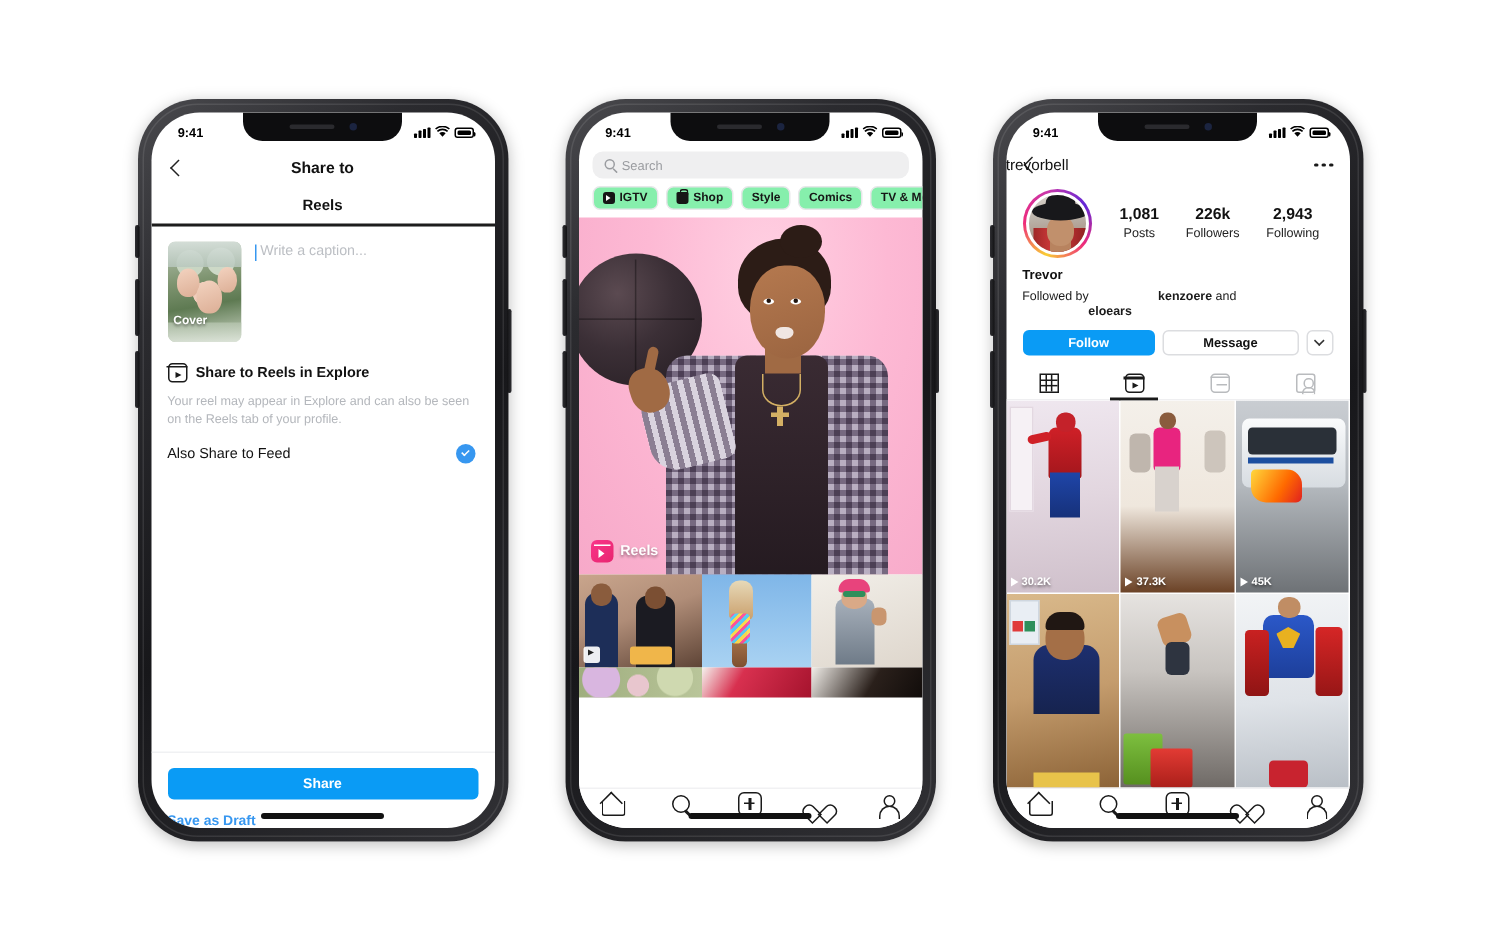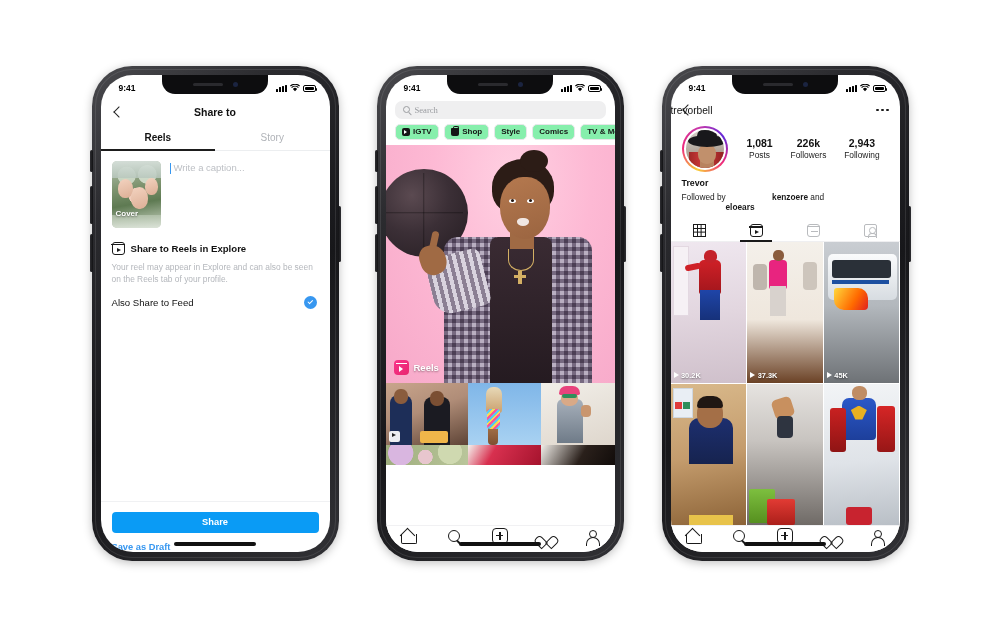--- a/index.html
+++ b/index.html
@@ -160,21 +160,21 @@
     font-size:9.3px; font-weight:bold;
   }
   .draft-btn {
     text-align:left; color:#3797f0; font-size:9.3px; font-weight:bold; padding:9px 0 0 0;
   }
 
   
   .p2-searchwrap { padding:2px 9px 5px 9px; }
   .p2-search {
     height:18px; background:#efeff0; border-radius:7px; display:flex;
-    align-items:center; gap:5px; padding:0 8px;font-family:Liberation Serif, serif;
+    align-items:center; gap:5px; padding:0 8px;
   }
   .mag { width:7px; height:7px; border:1.3px solid #9a9ca0; border-radius:50%; position:relative; flex:0 0 7px;}
   .mag::after{content:"";position:absolute;right:-3px;bottom:-2.4px;width:3.6px;height:1.3px;background:#9a9ca0;transform:rotate(45deg);border-radius:1px;}
   .p2-search span { font-size:8.6px; color:#9a9ca0; }
   .pills { display:flex; gap:5px; padding:0 9px 5px 9px; overflow:hidden; }
   .pill {
     border:1px solid #e6e7e9; border-radius:5px; height:16px; padding:0 6px;
     display:flex; align-items:center; gap:3.5px; font-size:8px; font-weight:bold;
     color:#161616; white-space:nowrap; background:#86efac;
   }
@@ -368,21 +368,20 @@
         </div>
       </div>
 
       <div class="p1-nav">
         <div class="chev-back"></div>
         <div class="p1-title">Share to</div>
       </div>
 
       <div class="p1-tabs">
         <div class="p1-tab active">Reels</div>
-        <div class="p1-tab">Story</div>
       </div>
 
       <div class="p1-compose">
         <div class="cover">
           <div class="sh"></div>
           <div class="sh2"></div>
           <div class="f1"></div>
           <div class="f2"></div>
           <div class="f3"></div>
           <div class="cover-label">Cover</div>
@@ -600,20 +599,27 @@
             <span>Following</span>
           </div>
         </div>
       </div>
 
       <div class="p3-name">Trevor</div>
       <div class="p3-followed">
         <span>Followed by </span><b>kenzoere</b><span> and </span><b>eloears</b>
       </div>
 
+      <div class="p3-actions">
+        <div class="btn-follow">Follow</div>
+        <div class="btn-message">Message</div>
+        <div class="btn-caret">
+          <span class="caret-dn"></span>
+        </div>
+      </div>
 
       <div class="p3-tabs">
         <div class="p3-tabitem">
             <span class="ti ti-grid"></span>
           </div>
         <div class="p3-tabitem active">
             <span class="ti ti-reels"></span>
           </div>
         <div class="p3-tabitem">
             <span class="ti ti-igtv"></span>

